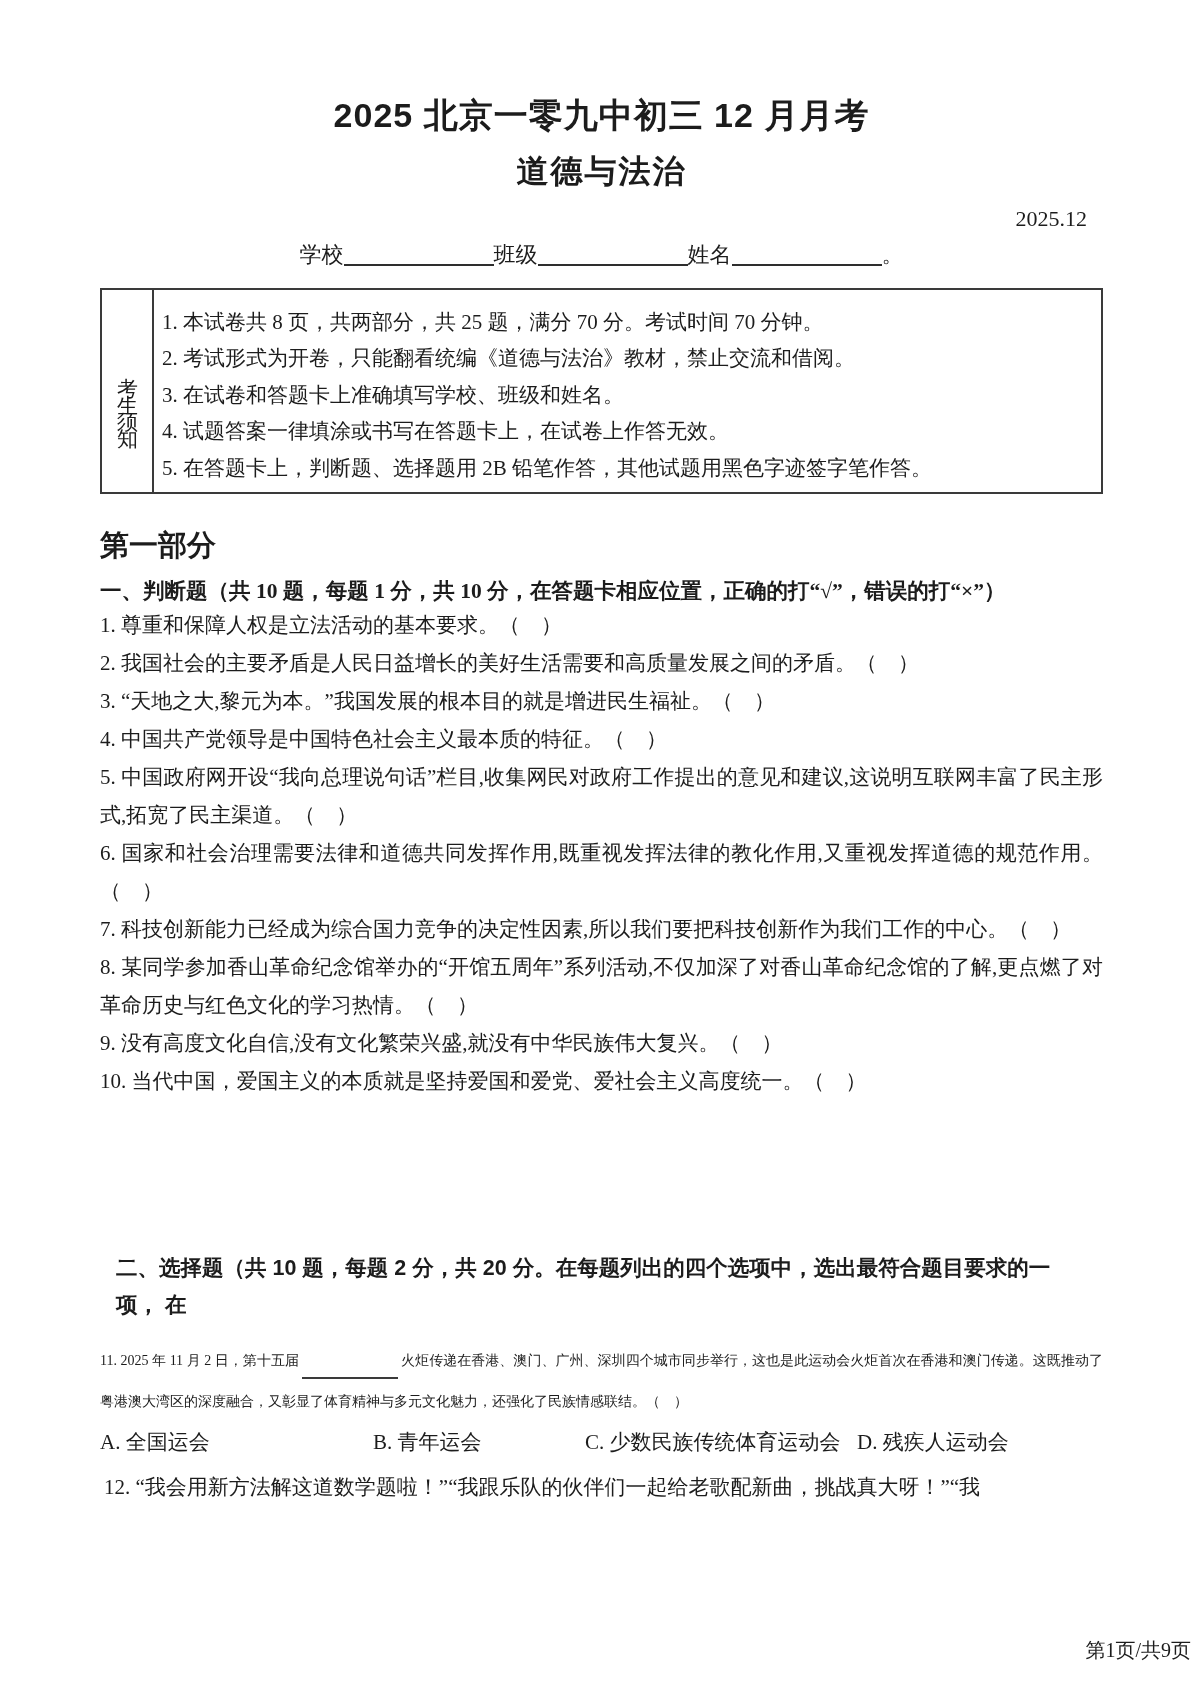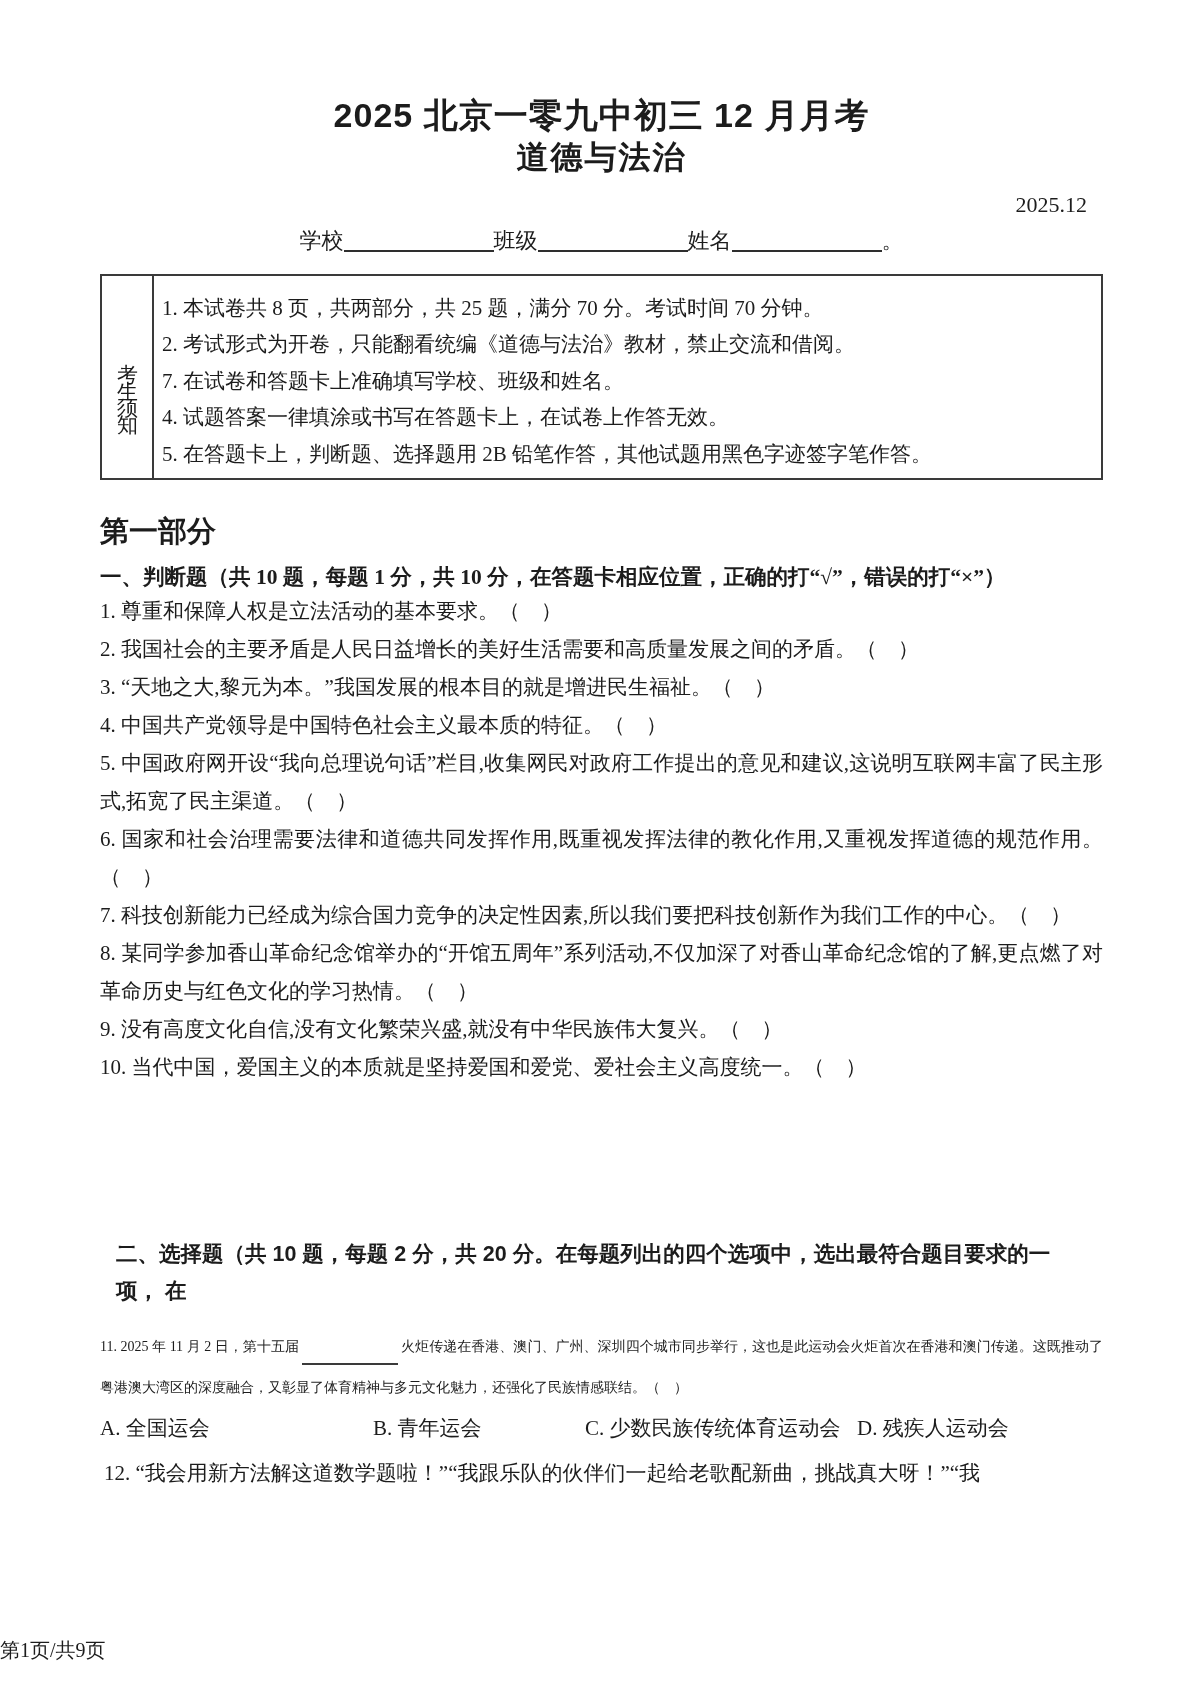--- a/index.html
+++ b/index.html
@@ -18,21 +18,21 @@
   .page-title {
     padding-top: 96px;
     text-align: center;
     font-family: "Liberation Sans", sans-serif;
     font-weight: bold;
     font-size: 34px;
     line-height: 1.15;
     letter-spacing: 1px;
   }
   .page-subtitle {
-    margin-top: 4px;
+    margin-top: 18px;
     text-align: center;
     font-family: "Liberation Sans", sans-serif;
     font-weight: bold;
     font-size: 32px;
     line-height: 1.15;
     letter-spacing: 2px;
   }
   .exam-date {
     margin-top: 16px;
     text-align: right;
@@ -147,21 +147,21 @@
     margin: 4px;
     font-size: 21px;
     line-height: 41px;
     text-align: justify;
   }
   .page-footer {
     position: absolute;
     left: 0;
     right: 0;
     bottom: 20px;
-    text-align: left;
+    text-align: right;
     font-size: 20px;
   }
 </style>
 </head>
 <body>
 
 <div class="content">
 
   <div class="page-title">2025 北京一零九中初三 12 月月考</div>
   <div class="page-subtitle">道德与法治</div>
@@ -171,21 +171,21 @@
     <span>学校</span><span class="write-blank"></span><span>班级</span><span class="write-blank"></span><span>姓名</span><span class="write-blank"></span><span>。</span>
   </div>
 
   <div class="notice-box">
     <div class="notice-side">
       <div class="notice-side-label">考生须知</div>
     </div>
     <div class="notice-items">
       <div class="notice-item">1. 本试卷共 8 页，共两部分，共 25 题，满分 70 分。考试时间 70 分钟。</div>
       <div class="notice-item">2. 考试形式为开卷，只能翻看统编《道德与法治》教材，禁止交流和借阅。</div>
-      <div class="notice-item">7. 在试卷和答题卡上准确填写学校、班级和姓名。</div>
+      <div class="notice-item">3. 在试卷和答题卡上准确填写学校、班级和姓名。</div>
       <div class="notice-item">4. 试题答案一律填涂或书写在答题卡上，在试卷上作答无效。</div>
       <div class="notice-item">5. 在答题卡上，判断题、选择题用 2B 铅笔作答，其他试题用黑色字迹签字笔作答。</div>
     </div>
   </div>
 
   <div class="part-heading">第一部分</div>
 
   <div class="section-title">一、判断题（共 10 题，每题 1 分，共 10 分，在答题卡相应位置，正确的打“√”，错误的打“×”）</div>
 
   <div class="questions">

